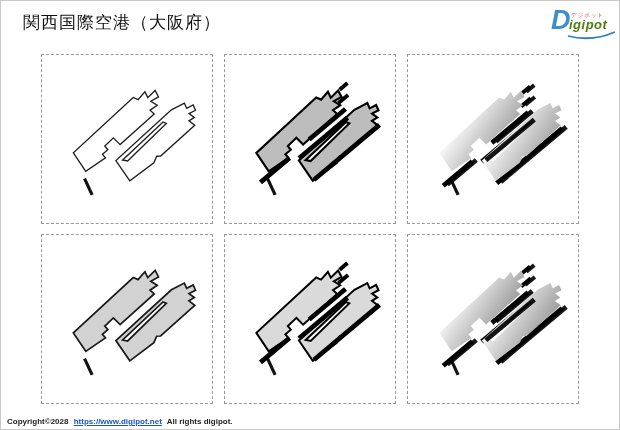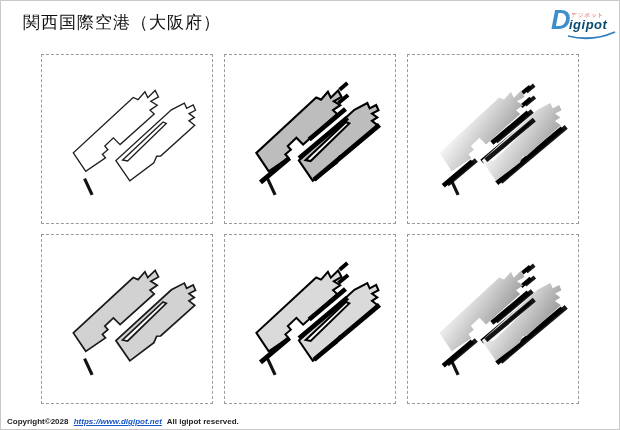--- a/index.html
+++ b/index.html
@@ -20,21 +20,21 @@
     font-size:27px; font-weight:bold; font-style:italic;
     color:#3d8fcc; line-height:30px;
   }
   .logo-kana{
     position:absolute; left:20px; top:7px;
     font-size:5.5px; color:#e04338; letter-spacing:1px; white-space:nowrap;
   }
   .logo-rest{
     position:absolute; left:18px; top:12px;
     font-size:13px; font-weight:bold; font-style:italic;
-    color:#0c4a6e; letter-spacing:0.5px;
+    color:#4d7c0f; letter-spacing:0.5px;
   }
   .logo-swoosh{position:absolute; left:16px; top:26px;}
   
   .grid{
     position:absolute; left:40px; top:53px;
     display:grid;
     grid-template-columns:repeat(3,172px);
     grid-template-rows:repeat(2,170px);
     column-gap:11px; row-gap:10px;
   }
@@ -48,21 +48,21 @@
   .v2{fill:#bdbdbd; stroke:#000000; stroke-width:2.7;}
   .v4{fill:#d2d2d2; stroke:#1a1a1a; stroke-width:2.2;}
   .v5{fill:#dadada; stroke:#000000; stroke-width:2.5;}
   .vg{stroke:none;}
   .bars{fill:#000; stroke:none;}
   
   .footer{
     position:absolute; left:6px; bottom:3px;
     font-size:8px; color:#222; font-weight:bold; white-space:nowrap;
   }
-  .footer a{color:#1a56c4; text-decoration:underline; margin:8px 3px;font-style:italic;}
+  .footer a{color:#1a56c4; text-decoration:underline; margin:8px 3px;}
   .hidden-defs{position:absolute; width:0; height:0; overflow:hidden;}
 </style>
 </head>
 <body>
 
 <div class="page">
 
   <svg class="hidden-defs" aria-hidden="true">
     <defs>
       <linearGradient id="gA" x1="0" y1="0" x2="1" y2="1">
@@ -160,16 +160,16 @@
           <use href="#airport-bars" class="bars" transform="translate(2 5)" opacity="0.9"></use>
         </g>
       </svg>
     </figure>
 
   </div>
 
   <div class="footer">
     <span>Copyright©2028</span>
     <a href="#">https://www.digipot.net</a>
-    <span>All igipot reserved.</span>
+    <span>All rights digipot.</span>
   </div>
 
 </div>
 
 </body></html>

